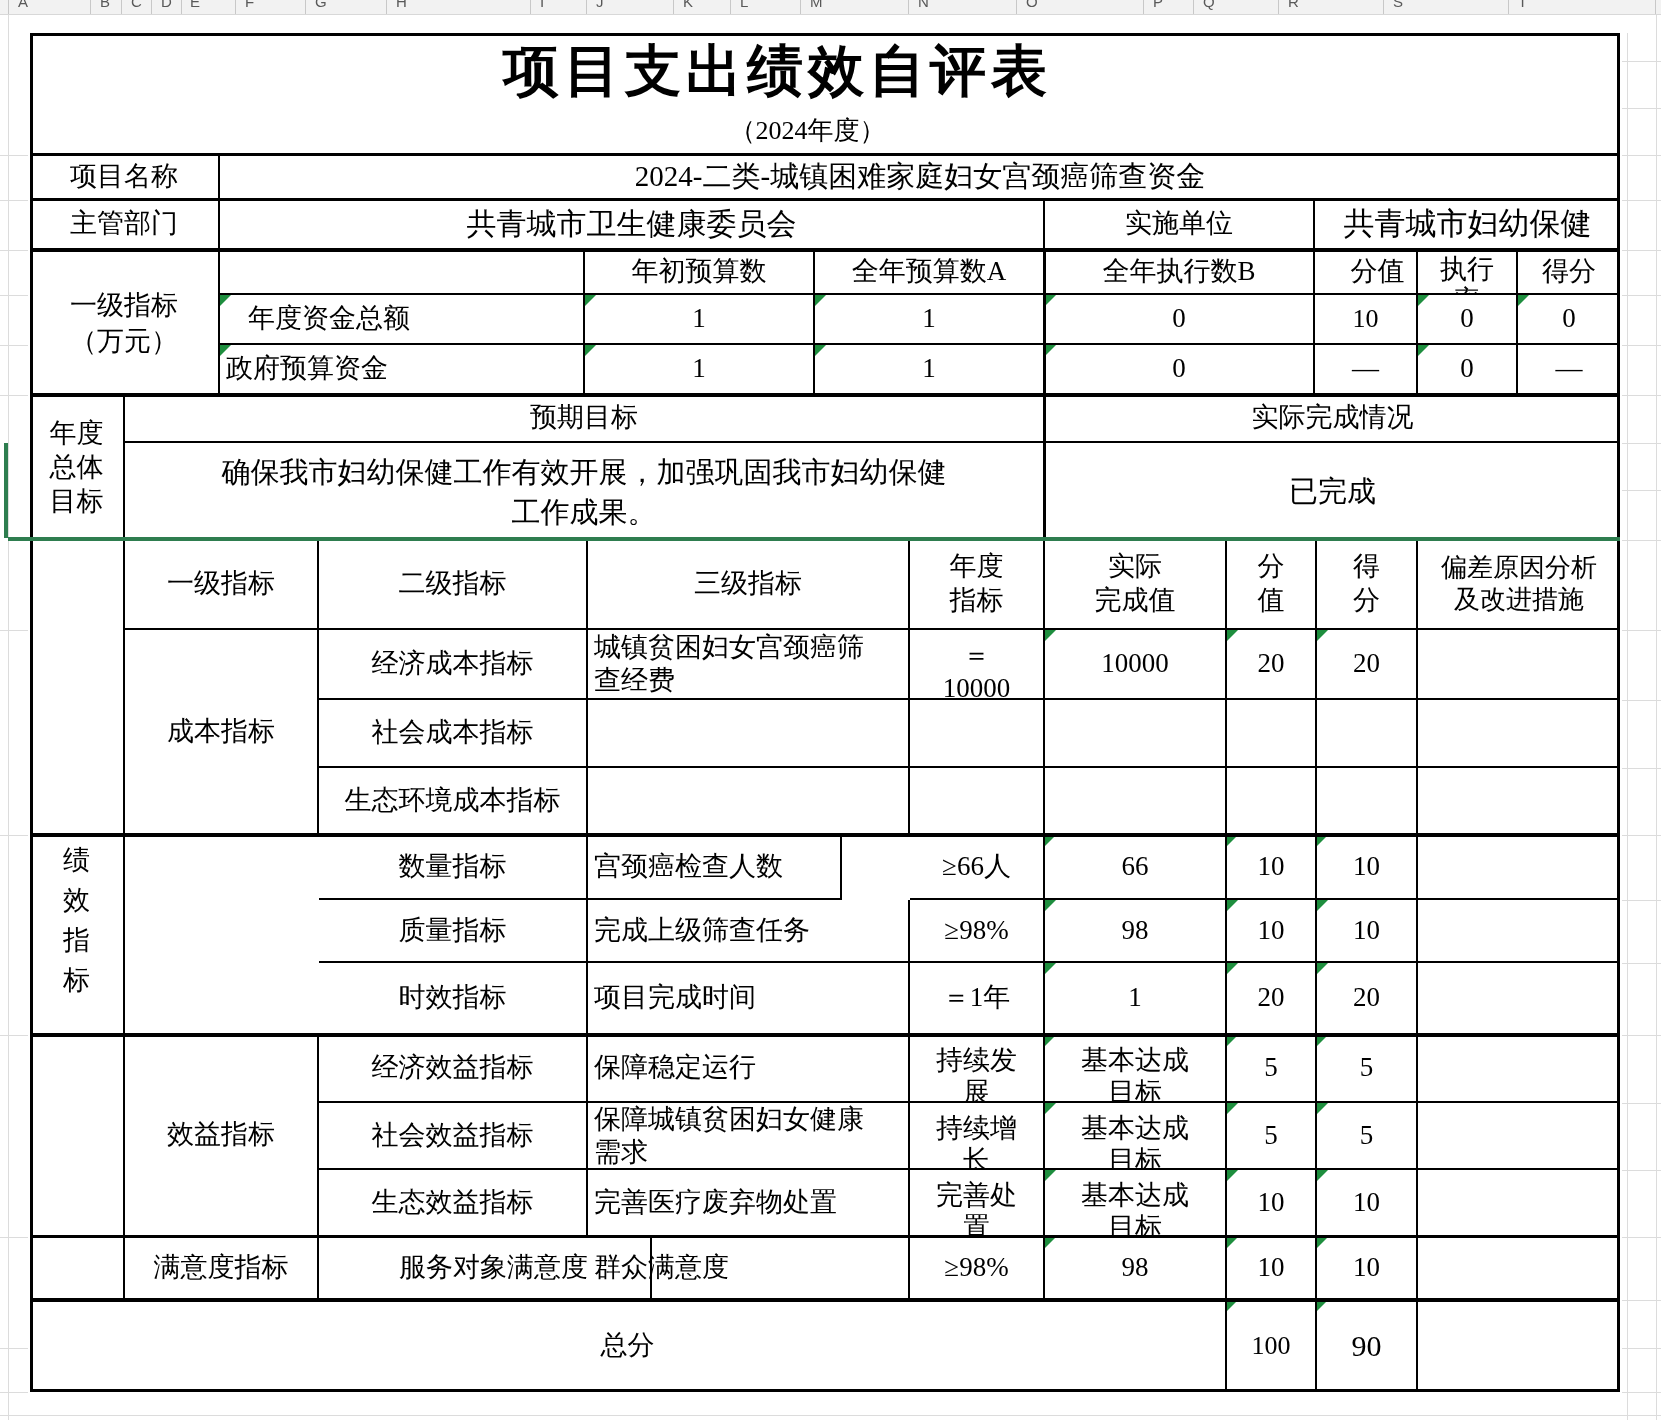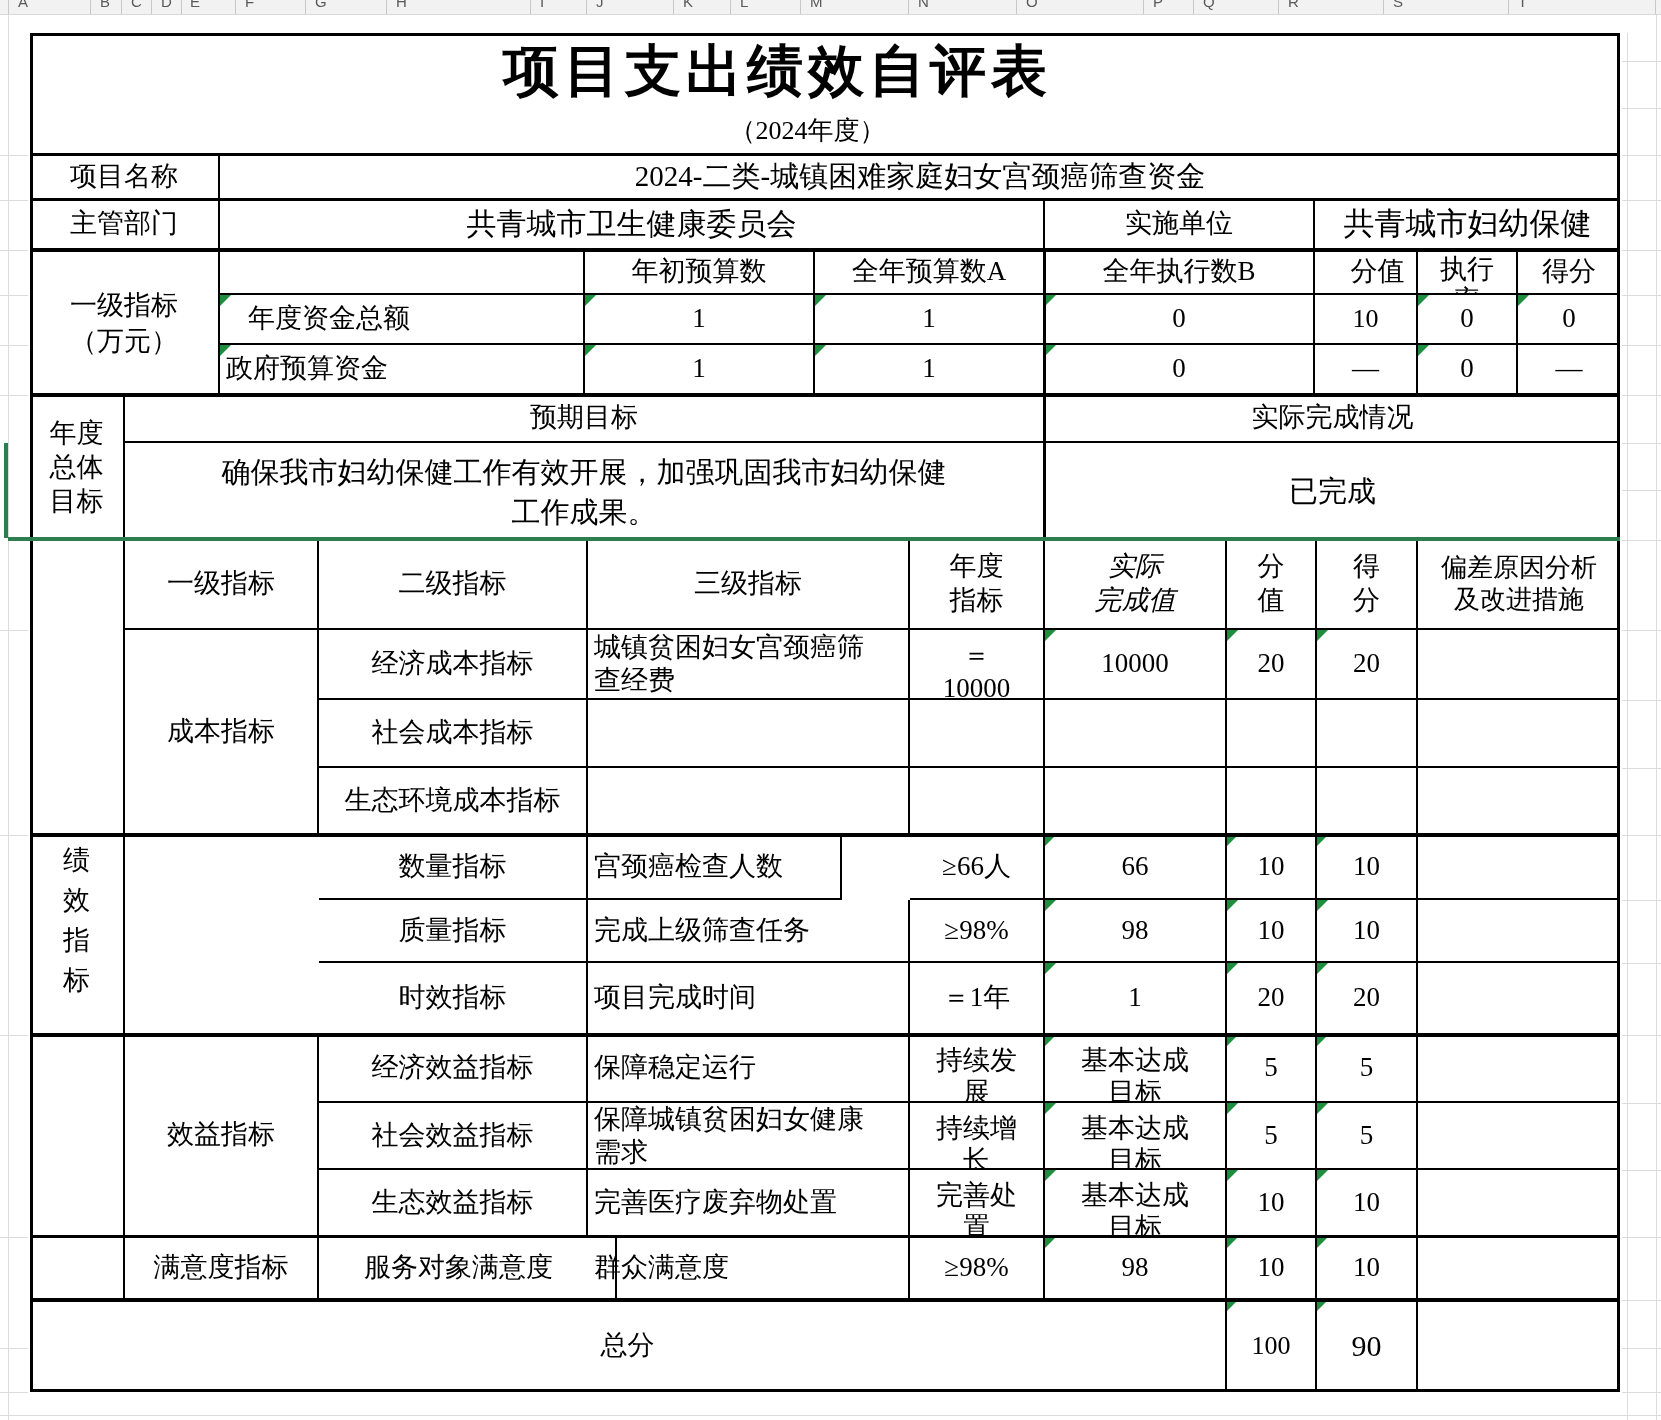--- a/index.html
+++ b/index.html
@@ -176,21 +176,21 @@
   <div class="cell pre vert noB" style="left:30px;top:540px;width:95px;height:760px;">绩
 效
 指
 标</div>
 
   <div class="cell" style="left:125px;top:540px;width:194px;height:90px;">一级指标</div>
   <div class="cell" style="left:319px;top:540px;width:269px;height:90px;">二级指标</div>
   <div class="cell" style="left:588px;top:540px;width:322px;height:90px;">三级指标</div>
   <div class="cell pre" style="left:910px;top:540px;width:135px;height:90px;">年度
 指标</div>
-  <div class="cell pre" style="left:1045px;top:540px;width:182px;height:90px;font-style:italic;">实际
+  <div class="cell pre" style="left:1045px;top:540px;width:182px;height:90px;">实际
 完成值</div>
   <div class="cell pre" style="left:1227px;top:540px;width:90px;height:90px;">分
 值</div>
   <div class="cell pre" style="left:1317px;top:540px;width:101px;height:90px;">得
 分</div>
   <div class="cell pre noR f26" style="left:1418px;top:540px;width:202px;height:90px;">偏差原因分析
 及改进措施</div>
 
   <div class="cell noB" style="left:125px;top:630px;width:194px;height:203px;">成本指标</div>
   <div class="cell noB" style="left:125px;top:1035px;width:194px;height:200px;">效益指标</div>
@@ -270,21 +270,21 @@
   <div class="cell" style="left:319px;top:1170px;width:269px;height:67px;text-align:center;">生态效益指标</div>
   <div class="cell left" style="left:588px;top:1170px;width:322px;height:67px;padding-left:6px;">完善医疗废弃物处置</div>
   <div class="cell clip" style="left:910px;top:1170px;width:135px;height:67px;">完善处
 置</div>
   <div class="cell clip" style="left:1045px;top:1170px;width:182px;height:67px;"><i class="tri"></i>基本达成
 目标</div>
   <div class="cell" style="left:1227px;top:1170px;width:90px;height:67px;"><i class="tri"></i>10</div>
   <div class="cell" style="left:1317px;top:1170px;width:101px;height:67px;"><i class="tri"></i>10</div>
   <div class="cell noR" style="left:1418px;top:1170px;width:202px;height:67px;"></div>
 
-  <div class="cell" style="left:302px;top:1237px;width:315px;height:63px;">服务对象满意度</div>
+  <div class="cell" style="left:337px;top:1237px;width:315px;height:63px;">服务对象满意度</div>
   <div class="cell left" style="left:588px;top:1237px;width:322px;height:63px;padding-left:6px;">群众满意度</div>
   <div class="cell" style="left:910px;top:1237px;width:135px;height:63px;">≥98%</div>
   <div class="cell" style="left:1045px;top:1237px;width:182px;height:63px;"><i class="tri"></i>98</div>
   <div class="cell" style="left:1227px;top:1237px;width:90px;height:63px;"><i class="tri"></i>10</div>
   <div class="cell" style="left:1317px;top:1237px;width:101px;height:63px;"><i class="tri"></i>10</div>
   <div class="cell noR" style="left:1418px;top:1237px;width:202px;height:63px;"></div>
 
   <div class="cell noB" style="left:30px;top:1300px;width:1197px;height:92px;">总分</div>
   <div class="cell noB f26" style="left:1227px;top:1300px;width:90px;height:92px;"><i class="tri"></i>100</div>
   <div class="cell noB f30" style="left:1317px;top:1300px;width:101px;height:92px;"><i class="tri"></i>90</div>

